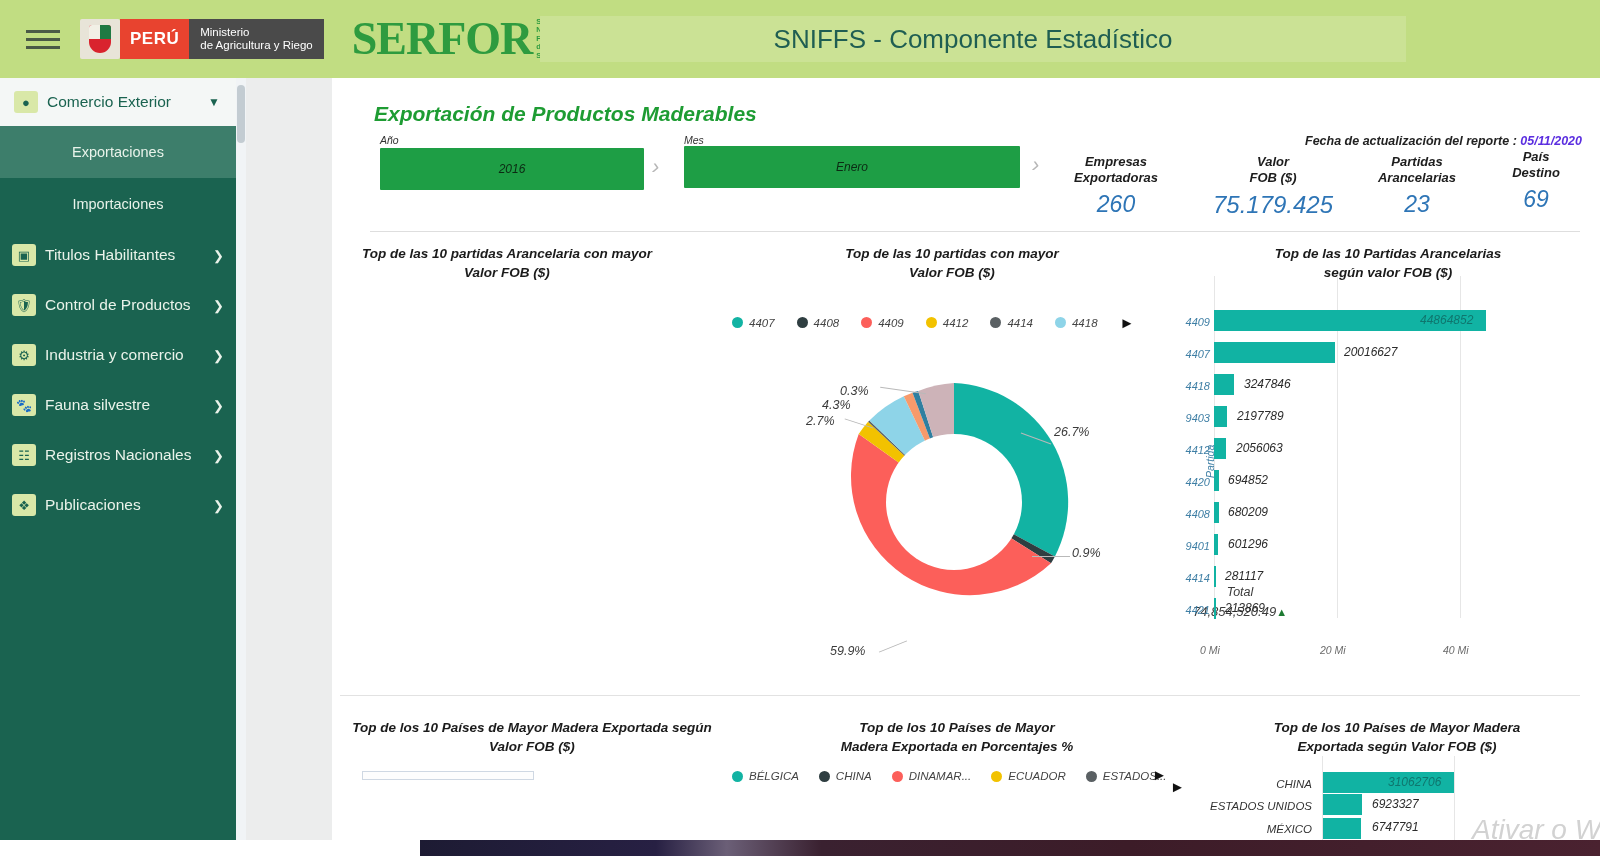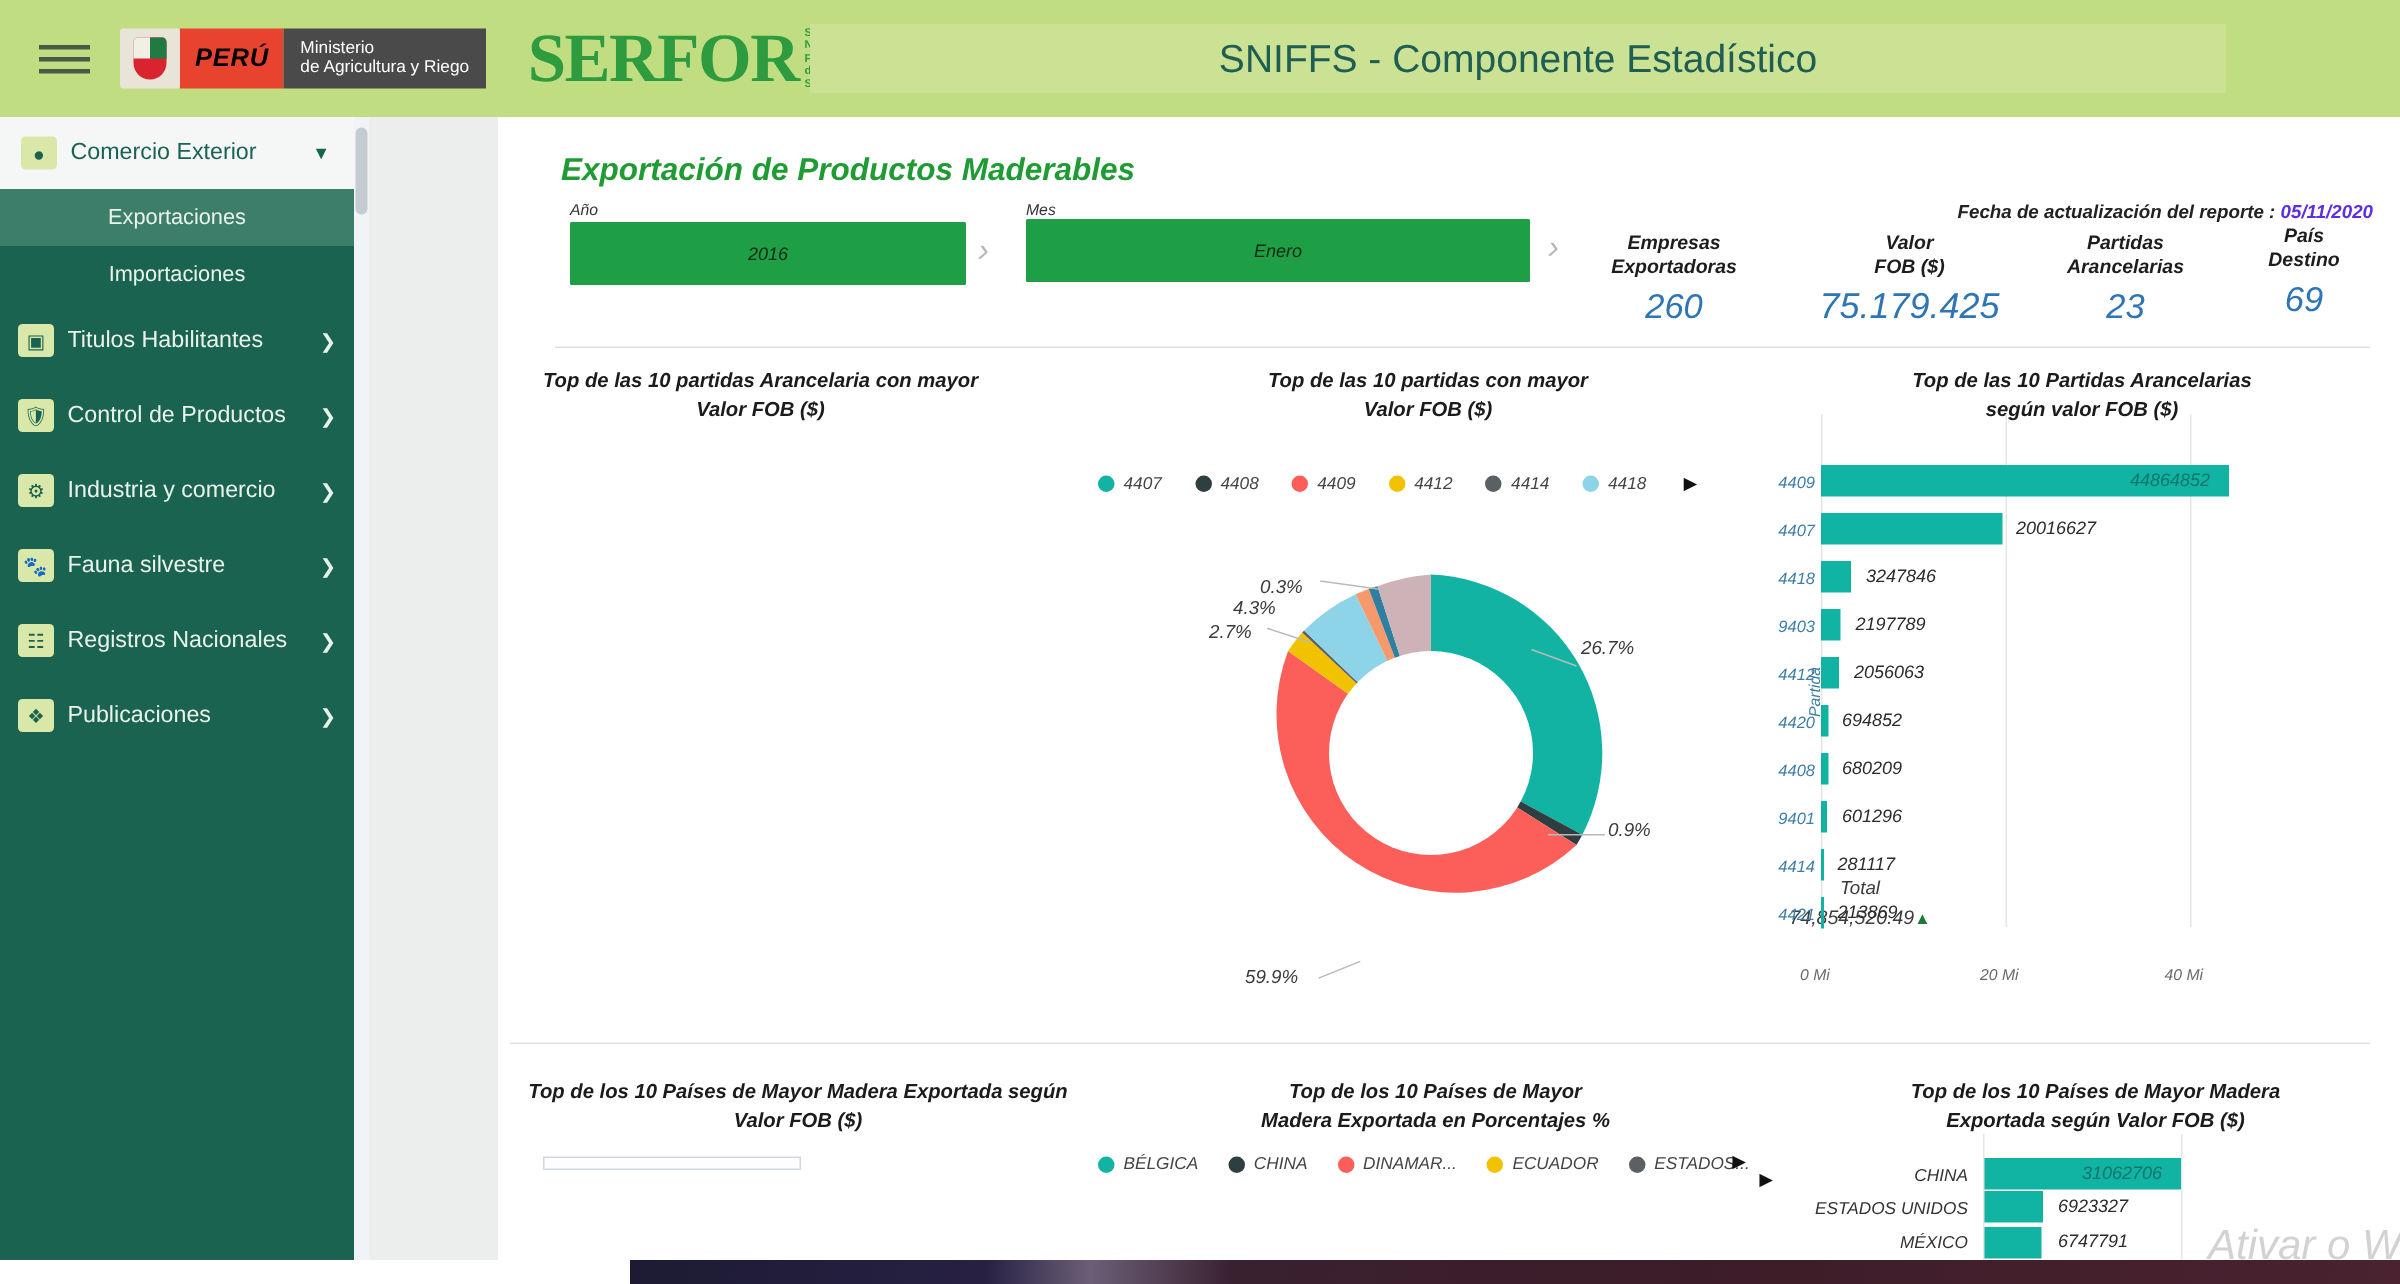--- a/index.html
+++ b/index.html
@@ -15,44 +15,44 @@
   #gov-logo { display:flex; align-items:center; height:40px; margin-left:8px; }
   #escudo { width:40px; height:40px; background:#e8e4d8; border-radius:2px;
             position:relative; display:flex; align-items:center; justify-content:center;
             font-size:9px; color:#8a2b2b; overflow:hidden; }
   #escudo .shield { width:22px;height:28px;background:#d9232e;
         border-radius:3px 3px 11px 11px; position:relative; }
   #escudo .shield:before{content:"";position:absolute;left:0;top:0;width:11px;height:14px;
         background:#f2f0e6;border-radius:3px 0 0 0;}
   #escudo .shield:after{content:"";position:absolute;left:11px;top:0;width:11px;height:14px;
         background:#1f7a43;border-radius:0 3px 0 0;}
-  #peru-box { background:#e8432f; color:#000000; font-weight:bold; font-size:17px;
+  #peru-box { background:#e8432f; color:#ffffff; font-weight:bold; font-size:17px;
               letter-spacing:.5px; padding:0 10px; height:40px; display:flex;
-              align-items:center;font-style:italic; }
+              align-items:center; }
   #min-box { background:#4a4a4a; color:#fff; font-size:11.5px; line-height:13px;
              padding:0 11px; height:40px; display:flex; flex-direction:column;
              justify-content:center; }
   #serfor { margin-left:28px; display:flex; align-items:center; }
   #serfor .word { font-family:"Liberation Serif", serif; font-weight:bold;
                   font-size:46px; color:#2e9b3f; letter-spacing:-1px;
                   line-height:46px; }
   #serfor .sub { font-size:7.5px; line-height:8.5px; color:#2e9b3f;
                  margin-left:4px; font-weight:bold; }
-  #titlebar { position:absolute; left:540px; top:16px; width:944px; height:46px;
+  #titlebar { position:absolute; left:540px; top:16px; width:866px; height:46px;
               background:#cbe295; display:flex; align-items:center;
               justify-content:center; }
   #titlebar span { font-size:26px; color:#1f5e52; }
 
   
   #sidebar { position:absolute; left:0; top:78px; width:236px; height:778px;
              background:#1a6350; }
   .menu-top { background:#f4f7f6; height:48px; display:flex; align-items:center;
               padding-left:14px; color:#1a6350; font-size:15.5px; }
   .menu-top .chev { margin-left:auto; margin-right:16px; font-size:12px; }
-  .sub-item { height:38px; display:flex; align-items:center; justify-content:center;
+  .sub-item { height:52px; display:flex; align-items:center; justify-content:center;
               color:#e9f3ea; font-size:14.5px; }
   .sub-item.active { background:#3d7e6b; }
   .menu-row { height:50px; display:flex; align-items:center; padding:0 12px;
               color:#eaf3ea; font-size:15.5px; }
   .menu-row .arrow { margin-left:auto; font-size:13px; }
   .micon { width:24px; height:22px; background:#d9e8a8; border-radius:3px;
            margin-right:9px; display:flex; align-items:center; justify-content:center;
            font-size:13px; color:#1a6350; flex:0 0 auto; }
   #side-scroll { position:absolute; left:236px; top:78px; width:10px; height:778px;
                  background:#f1f4f6; }

